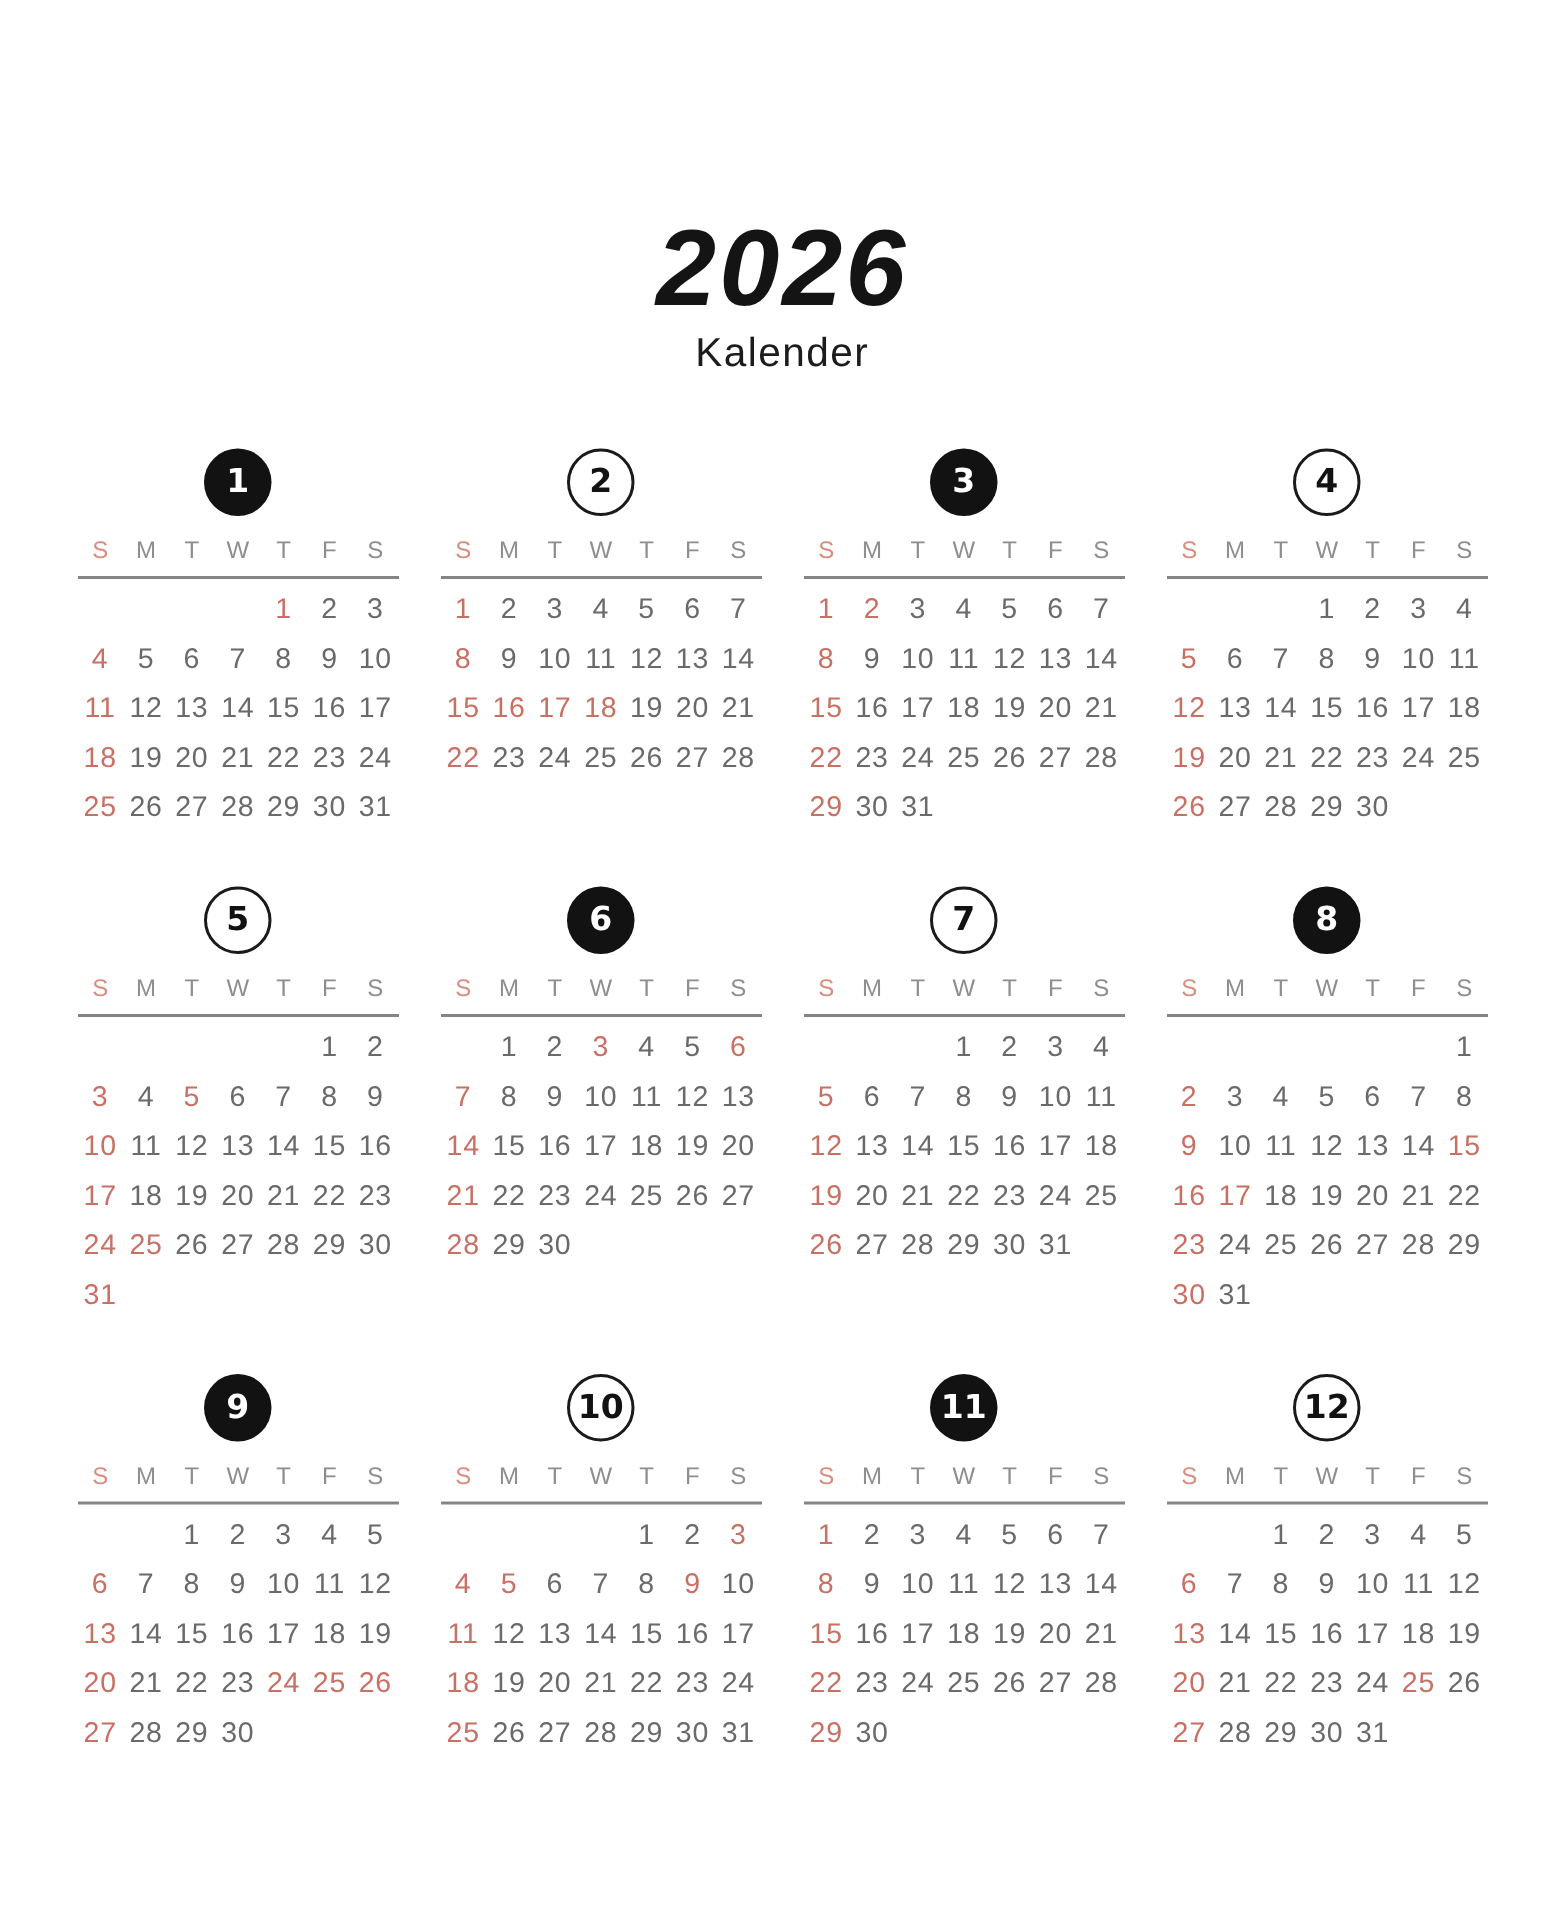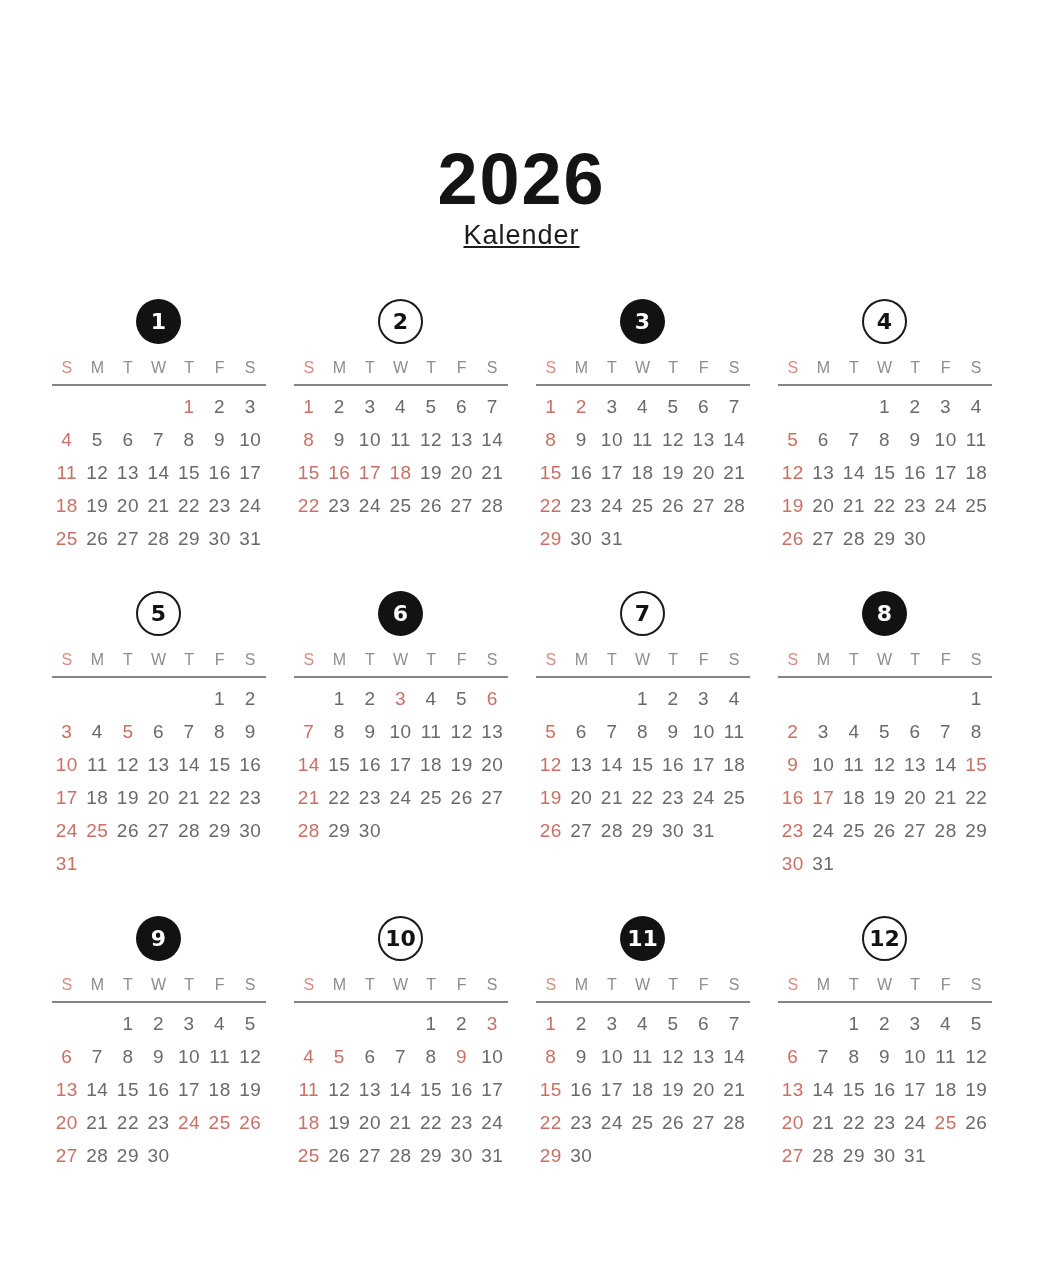--- a/index.html
+++ b/index.html
@@ -13,23 +13,23 @@
   *{box-sizing:border-box;}
   html,body{margin:0;padding:0;}
   body{
     width:1043px;height:1280px;background:#ffffff;
     font-family:"Liberation Sans",sans-serif;
     overflow:hidden;
   }
   .page-header{text-align:center;padding-top:142px;}
   .year-title{
     margin:0;font-size:72px;line-height:74px;font-weight:800;
-    letter-spacing:2px;color:var(--ink);
+    letter-spacing:2px;color:var(--ink);font-style:italic;
   }
-  .subtitle{font-size:27px;color:#1c1c1c;margin-top:4px;letter-spacing:1px;text-decoration:underline;}
+  .subtitle{font-size:27px;color:#1c1c1c;margin-top:4px;letter-spacing:1px;}
   .months-grid{
     display:grid;
     grid-template-columns:repeat(4,214px);
     column-gap:28px;
     row-gap:36px;
     justify-content:center;
     margin-top:48px;
   }
   .month{display:flex;flex-direction:column;align-items:center;}
   .mcircle{

